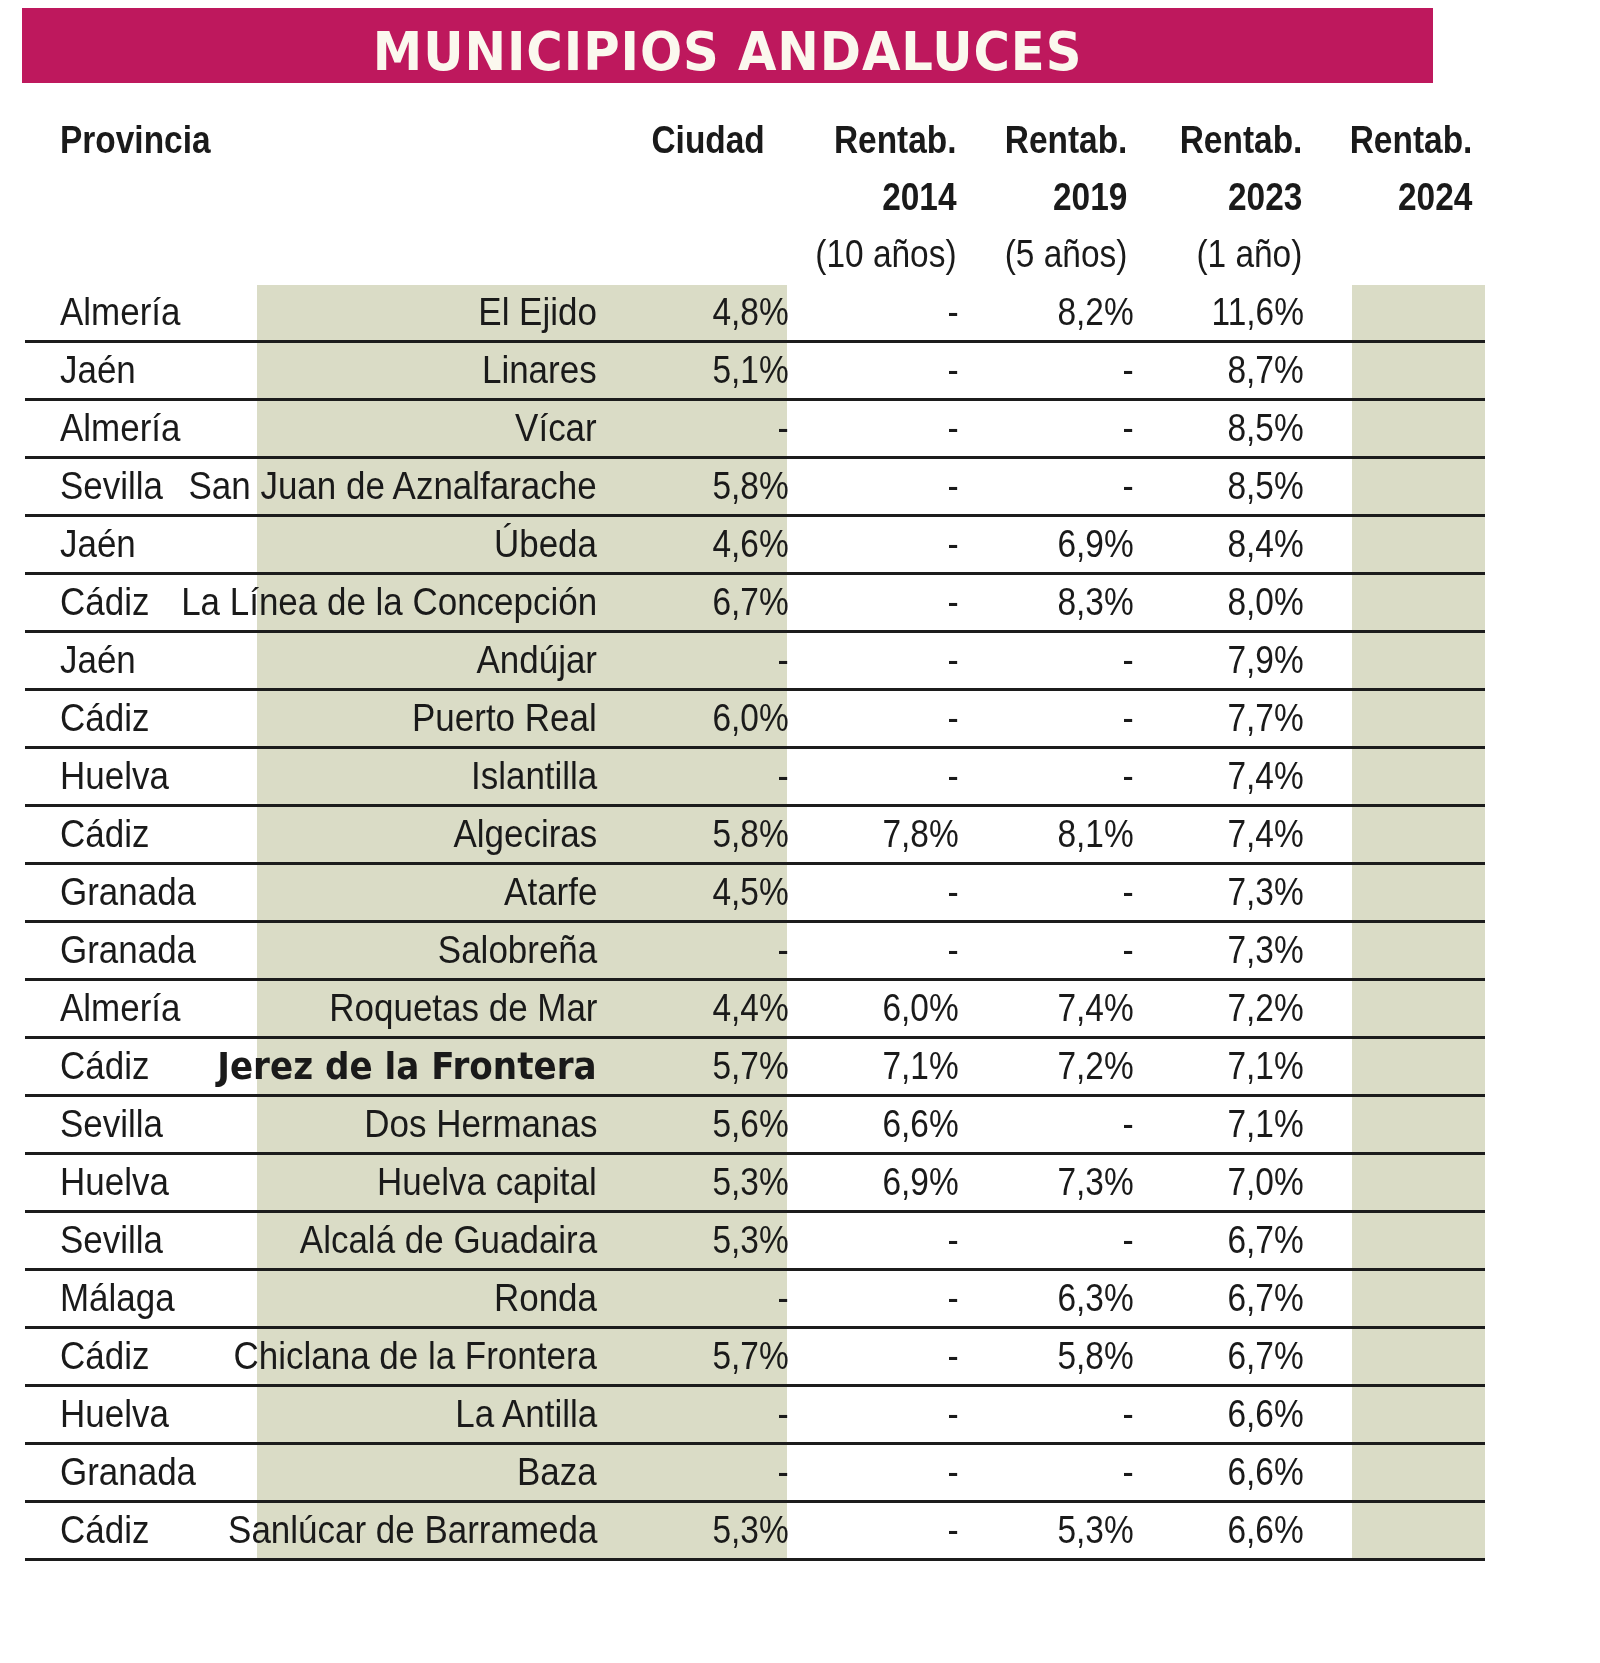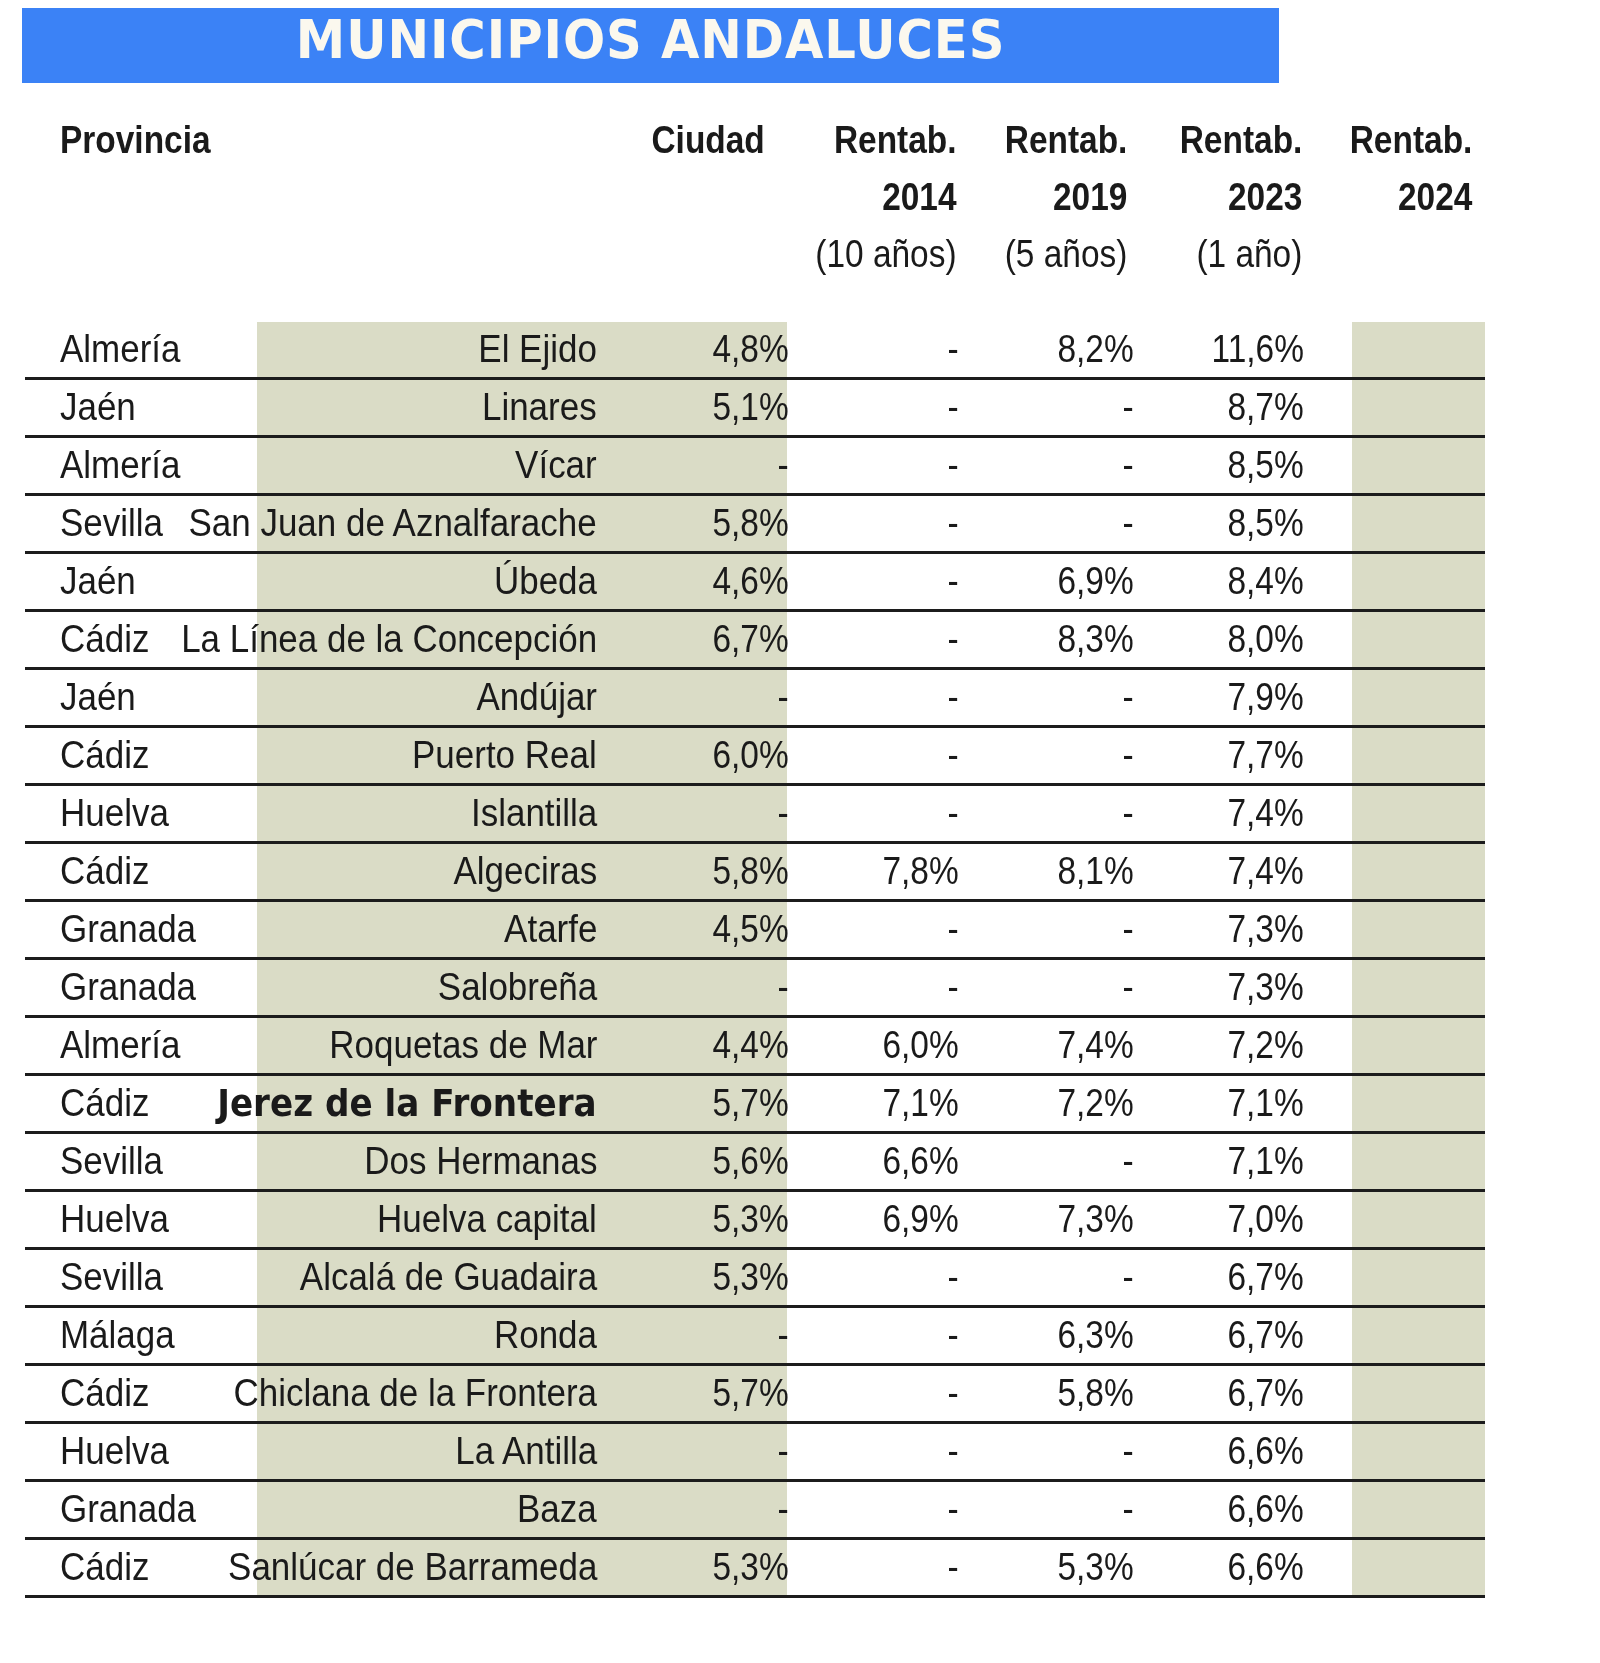--- a/index.html
+++ b/index.html
@@ -1,27 +1,27 @@
 <!DOCTYPE html>
 <html><head>
 <meta charset="utf-8">
 <style>
   html, body { margin:0; padding:0; background:#ffffff; }
   body { width:1600px; height:1663px; position:relative; overflow:hidden;
          font-family:"Liberation Sans", "DejaVu Sans", sans-serif; color:#1a1a1a; }
-  .title-bar { position:absolute; left:22px; top:8px; width:1257px; height:75px;
-               background:#3b82f6; display:flex; align-items:flex-start; justify-content:center; }
+  .title-bar { position:absolute; left:22px; top:8px; width:1411px; height:75px;
+               background:#be185d; display:flex; align-items:flex-end; justify-content:center; }
   .title-bar span { color:#fbf8ee; font-family:"DejaVu Sans", sans-serif; font-weight:bold;
                     font-size:54px; letter-spacing:1px; transform:scaleX(0.92); }
   .hdr { position:absolute; top:112px; font-size:38px; line-height:57px; font-weight:bold;
          transform:scaleX(0.88); transform-origin:right top; }
   .hdr.left { transform-origin:left top; }
   .hdr div { white-space:nowrap; }
   .hdr .sub { font-weight:normal; }
-  .table { position:absolute; left:0; top:285px; width:1432px;margin-top:37px; }
+  .table { position:absolute; left:0; top:285px; width:1432px; }
   .row { position:relative; height:58px; }
   .row .sep { position:absolute; left:25px; width:1460px; bottom:0; height:3px; background:#1c1c1c; }
   .cell { position:absolute; top:0; height:55px; line-height:55px; font-size:38px; white-space:nowrap; }
   .prov { left:60px; transform:scaleX(0.92); transform-origin:left center; }
   .city-bg { position:absolute; left:257px; width:530px; top:0; height:55px; background:#dadcc6; }
   .city { right:835px; text-align:right; transform:scaleX(0.92); transform-origin:right center; }
   .city.bold { font-weight:bold; font-family:"DejaVu Sans", sans-serif; transform:scaleX(0.9); }
   .v { text-align:right; transform:scaleX(0.88); transform-origin:right center; }
   .v2014 { right:643px; }
   .v2019 { right:473px; }

